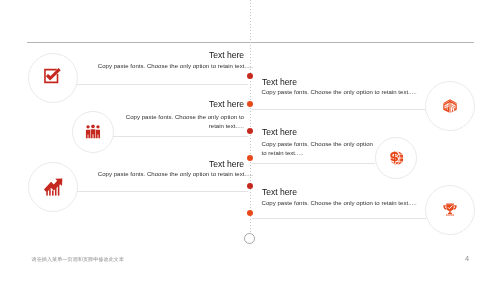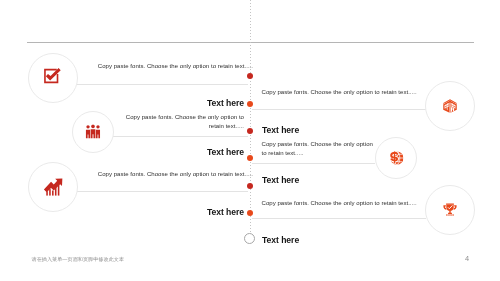--- a/index.html
+++ b/index.html
@@ -19,22 +19,22 @@
        border:1.5px solid #a8a8a8;border-radius:50%;box-sizing:border-box;background:#fff;}
 
   .dot{position:absolute;width:6px;height:6px;border-radius:50%;}
 
   .icon-circle{position:absolute;border-radius:50%;border:1px solid #eaeaea;
       box-sizing:border-box;background:#fff;}
   .icon-circle svg{position:absolute;left:50%;top:50%;transform:translate(-50%,-50%);display:block;}
 
   .conn{position:absolute;height:1px;background:#e3e3e3;}
 
-  .title{position:absolute;font-weight:bold;font-size:8.6px;line-height:9px;
-         color:#161616;letter-spacing:-0.05px;white-space:nowrap;margin-top:48px;}
+  .title{position:absolute;font-weight:normal;font-size:8.6px;line-height:9px;
+         color:#161616;letter-spacing:-0.05px;white-space:nowrap;}
   .title.r{text-align:right;}
   .body{position:absolute;font-size:6.05px;line-height:8.8px;color:#2f2f2f;letter-spacing:0.02px;}
   .body.r{text-align:right;}
 
   .footer{position:absolute;left:31.5px;top:256px;font-size:5.1px;color:#8f8f8f;letter-spacing:0.05px;}
   .pageno{position:absolute;left:465px;top:254px;font-size:7.4px;color:#8f8f8f;}
 </style>
 </head>
 <body>
 

